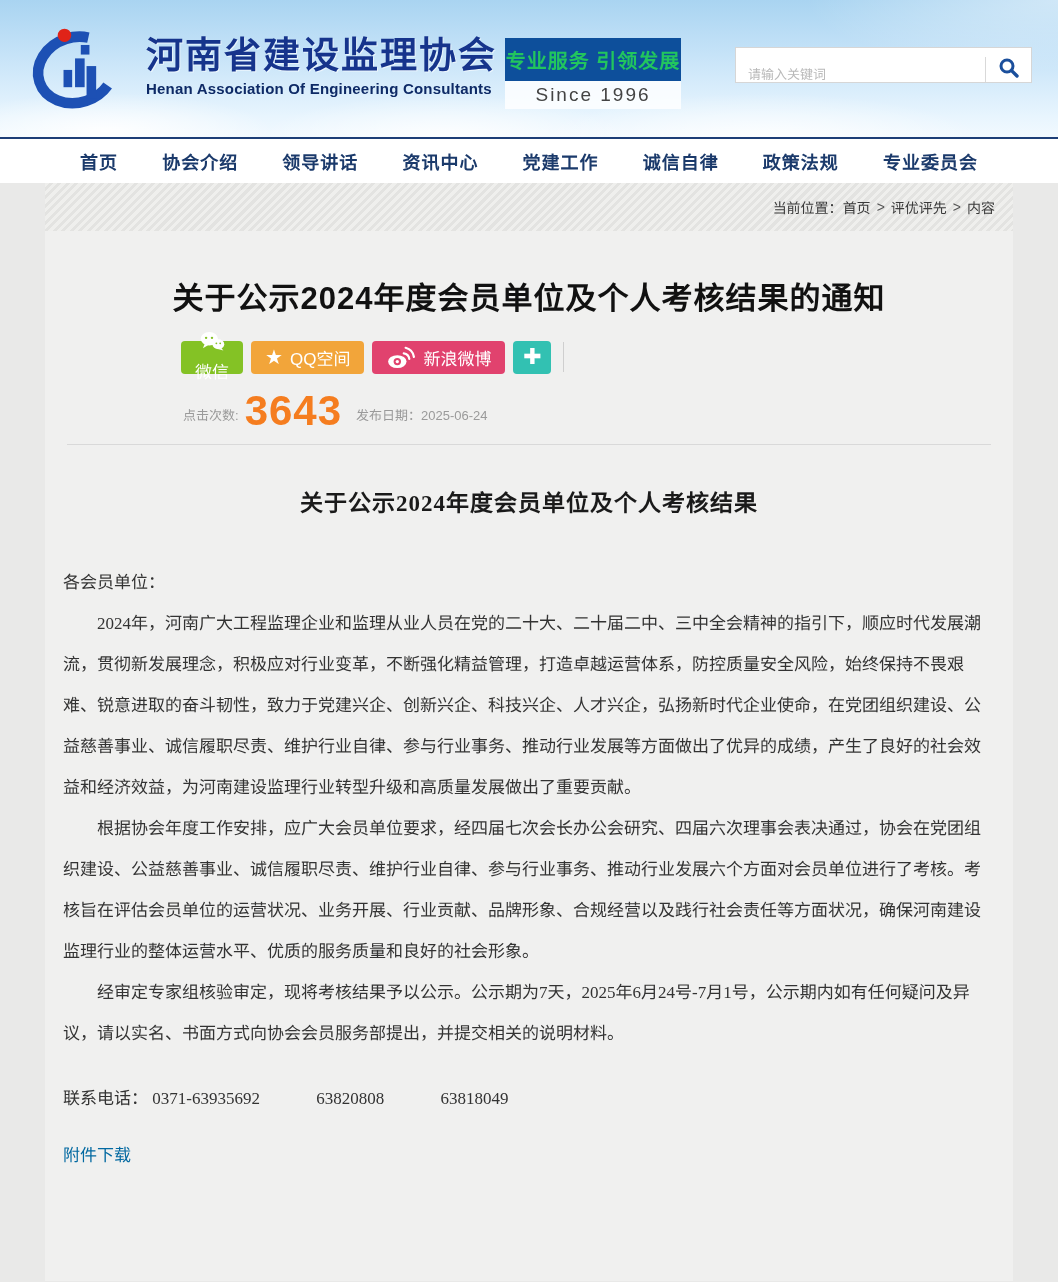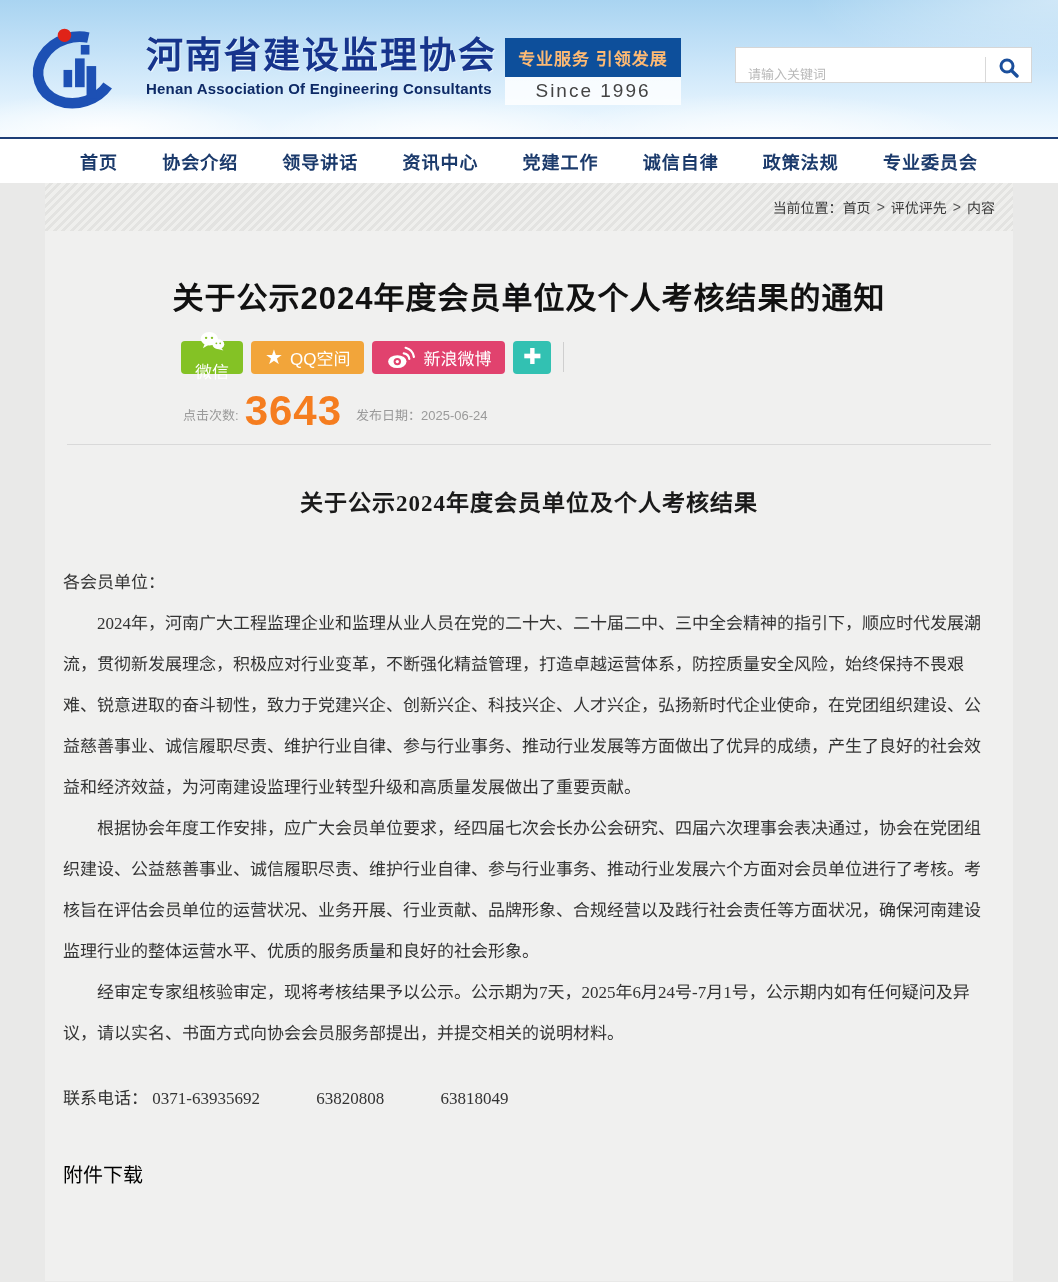--- a/index.html
+++ b/index.html
@@ -22,21 +22,21 @@
   }
   .logo-wrap { position:absolute; left:28px; top:22px; display:flex; align-items:flex-start; }
   .logo-svg { width:96px; height:92px; }
   .brand-text { margin-left:22px; margin-top:12px; }
   .brand-cn {
     font-size:37px; font-weight:bold; color:#16348c; letter-spacing:2px;
     text-shadow:1px 1px 0 rgba(255,255,255,.6); line-height:1.2;
   }
   .brand-en { font-size:15px; font-weight:bold; color:#0e2a66; letter-spacing:.2px; margin-top:2px; }
   .slogan { position:absolute; left:505px; top:38px; width:176px; text-align:center; }
-  .slogan-top { background:#0d4f9b; color:#fdba74; font-size:17px; font-weight:bold; padding:7px 0; letter-spacing:1px; }
+  .slogan-top { background:#0d4f9b; color:#22c55e; font-size:20px; font-weight:bold; padding:7px 0; letter-spacing:1px; }
   .slogan-bottom { background:rgba(255,255,255,.82); color:#444; font-size:19px; padding:3px 0; letter-spacing:2px; }
   .search-box {
     position:absolute; left:735px; top:47px; width:297px; height:36px;
     background:#fff; border:1px solid #d6d6d6; display:flex; align-items:flex-end;
   }
   .search-input {
     flex:1; border:none; outline:none; padding:0 12px; font-size:13px; color:#333; background:transparent;
   }
   .search-input::placeholder { color:#b9b9b9; }
   .search-btn {
@@ -97,21 +97,21 @@
     font-family:"Liberation Serif","DejaVu Serif",serif; font-weight:600; letter-spacing:1px;
   }
   .article-body {
     font-family:"Liberation Serif","DejaVu Serif",serif;
     font-size:17px; color:#333; line-height:41px; margin-top:40px;
   }
   .article-body .salutation { }
   .article-body p.indent { text-indent:2em; }
   .contact-block { margin-top:24px; font-family:"Liberation Serif","DejaVu Serif",serif; font-size:17px; color:#333; line-height:41px; }
   .phone-num { margin-right:52px; }
-  .attachment { margin-top:40px; font-family:"Liberation Serif","DejaVu Serif",serif; font-size:20px; color:#000000; }
+  .attachment { margin-top:22px; font-family:"Liberation Serif","DejaVu Serif",serif; font-size:17px; color:#0369a1; }
 </style>
 </head>
 <body>
 
 <div class="site-header">
   <div class="logo-wrap">
     <svg class="logo-svg" viewBox="0 0 100 92">
       <g transform="rotate(-18 50 48)">
         <ellipse cx="50" cy="48" rx="40" ry="34" fill="none" stroke="#1d50b4" stroke-width="11" stroke-dasharray="168 70" stroke-dashoffset="-30"></ellipse>
       </g>

